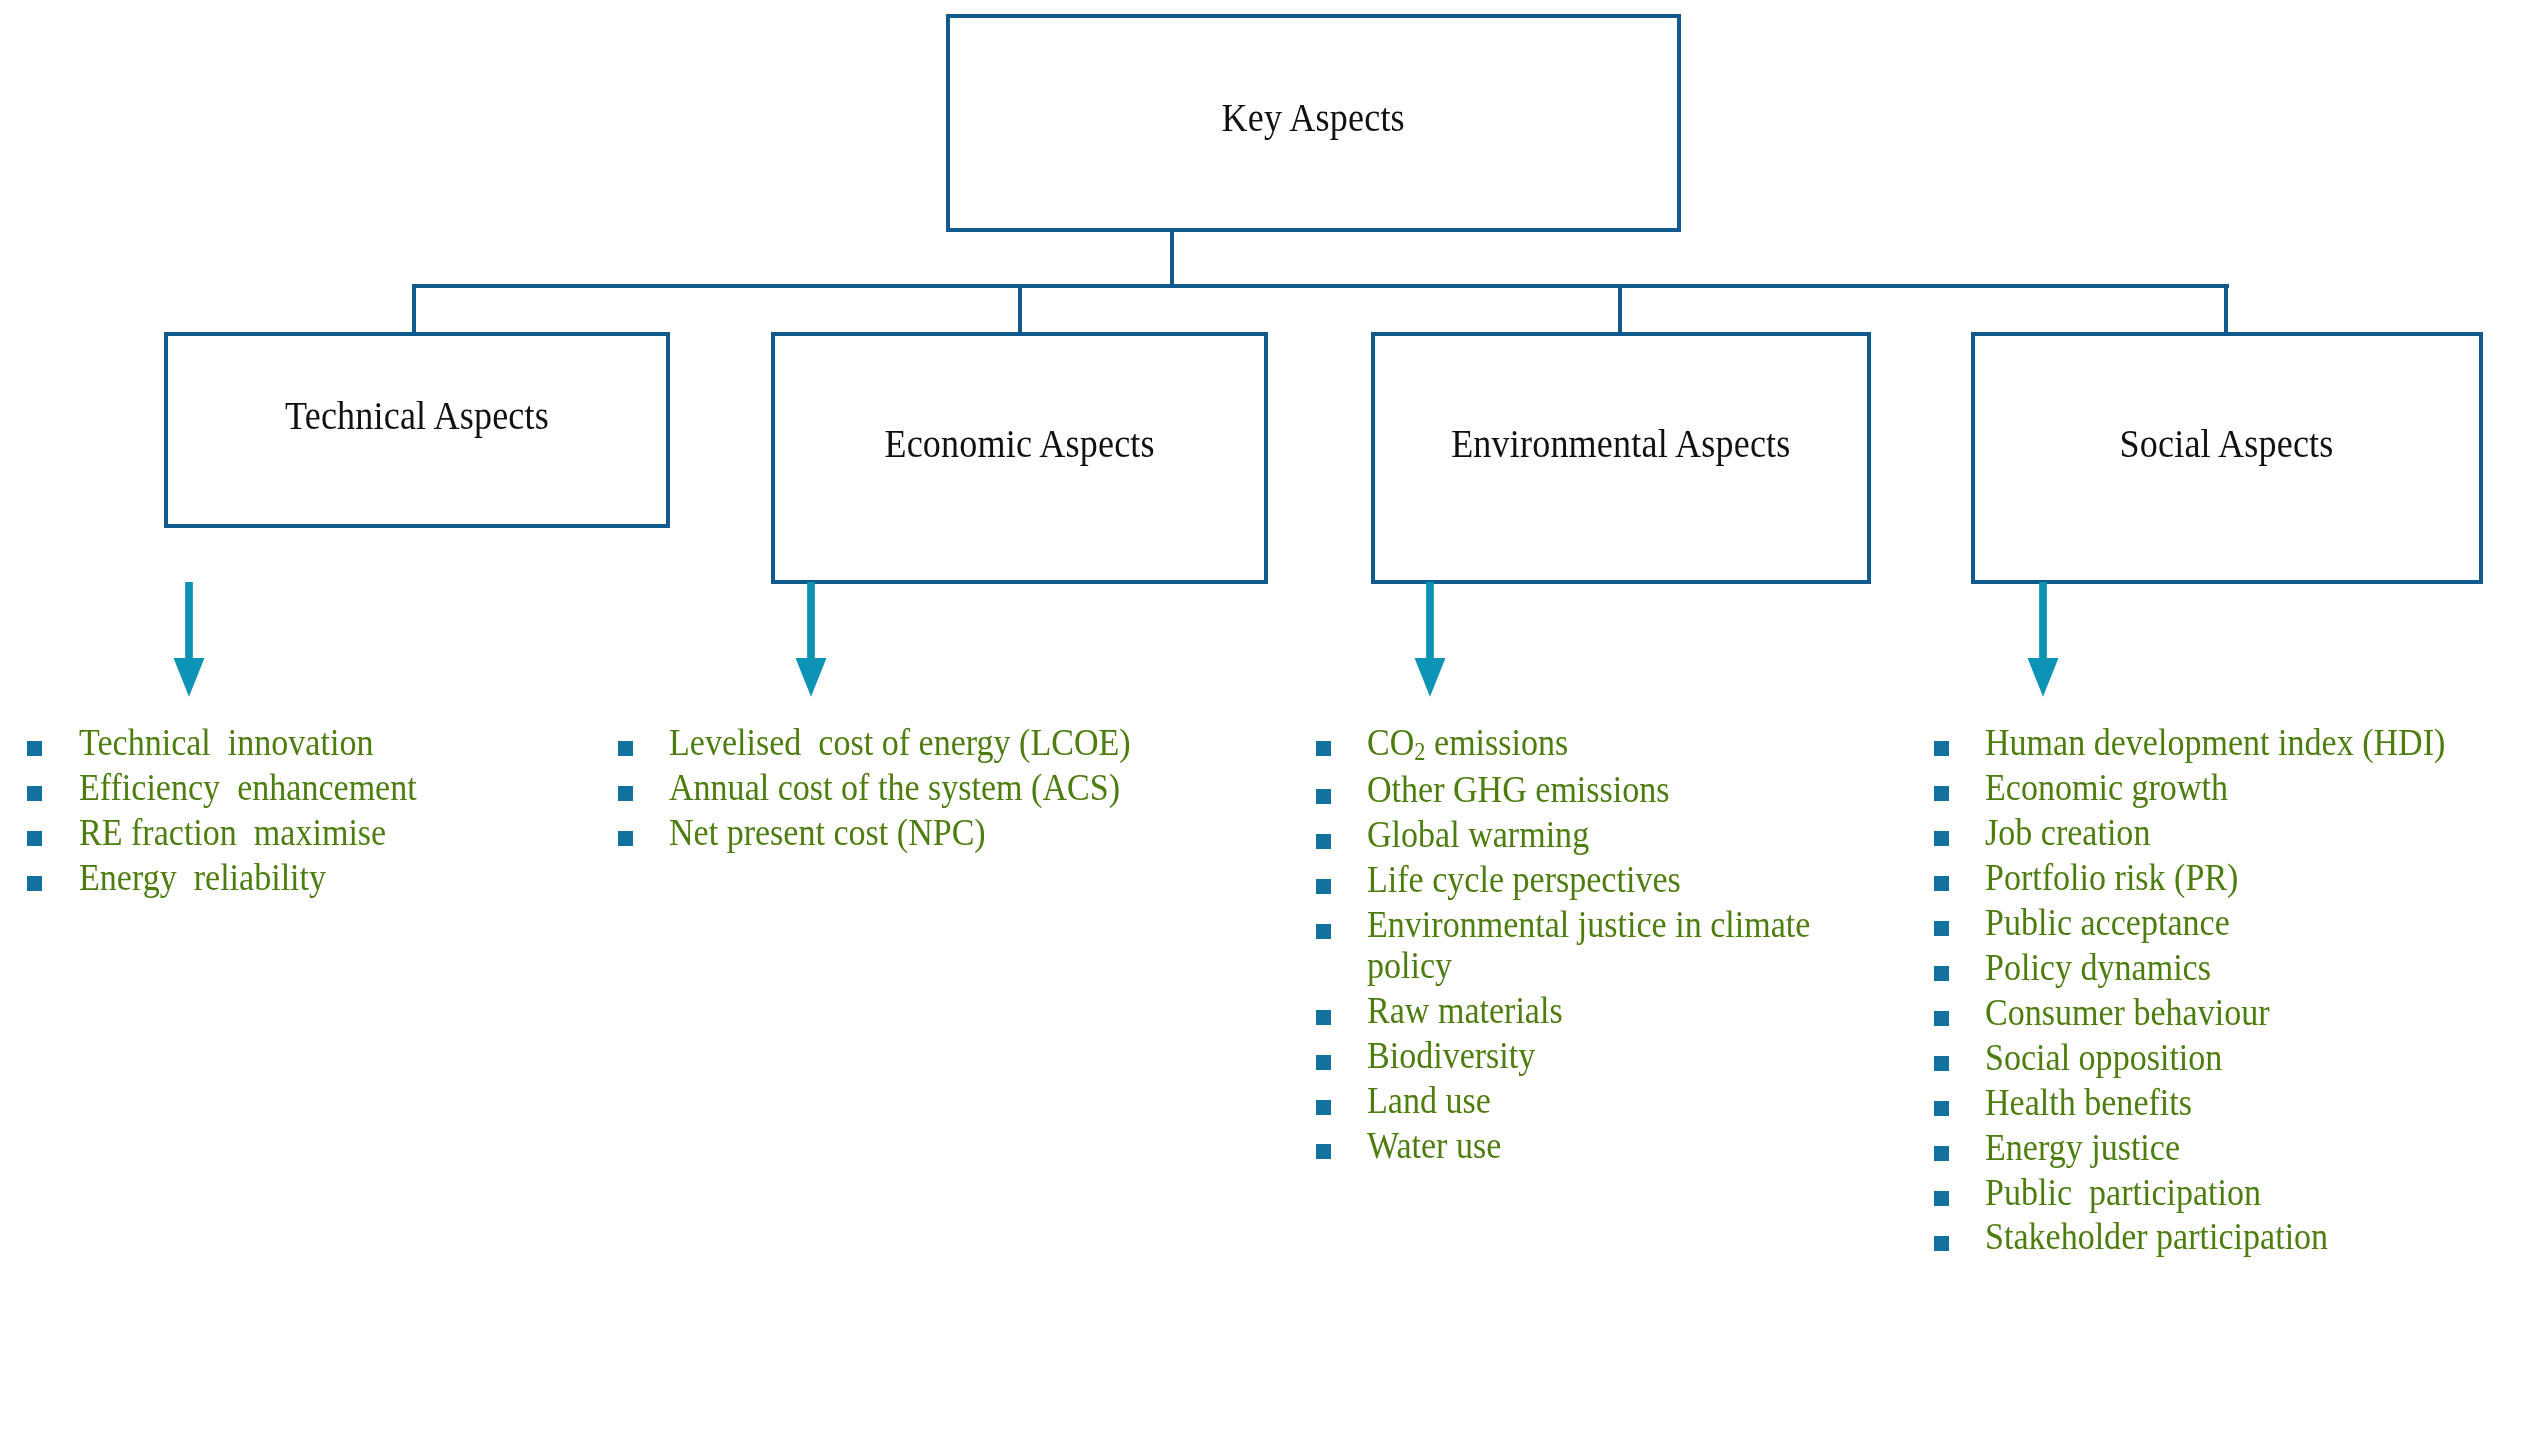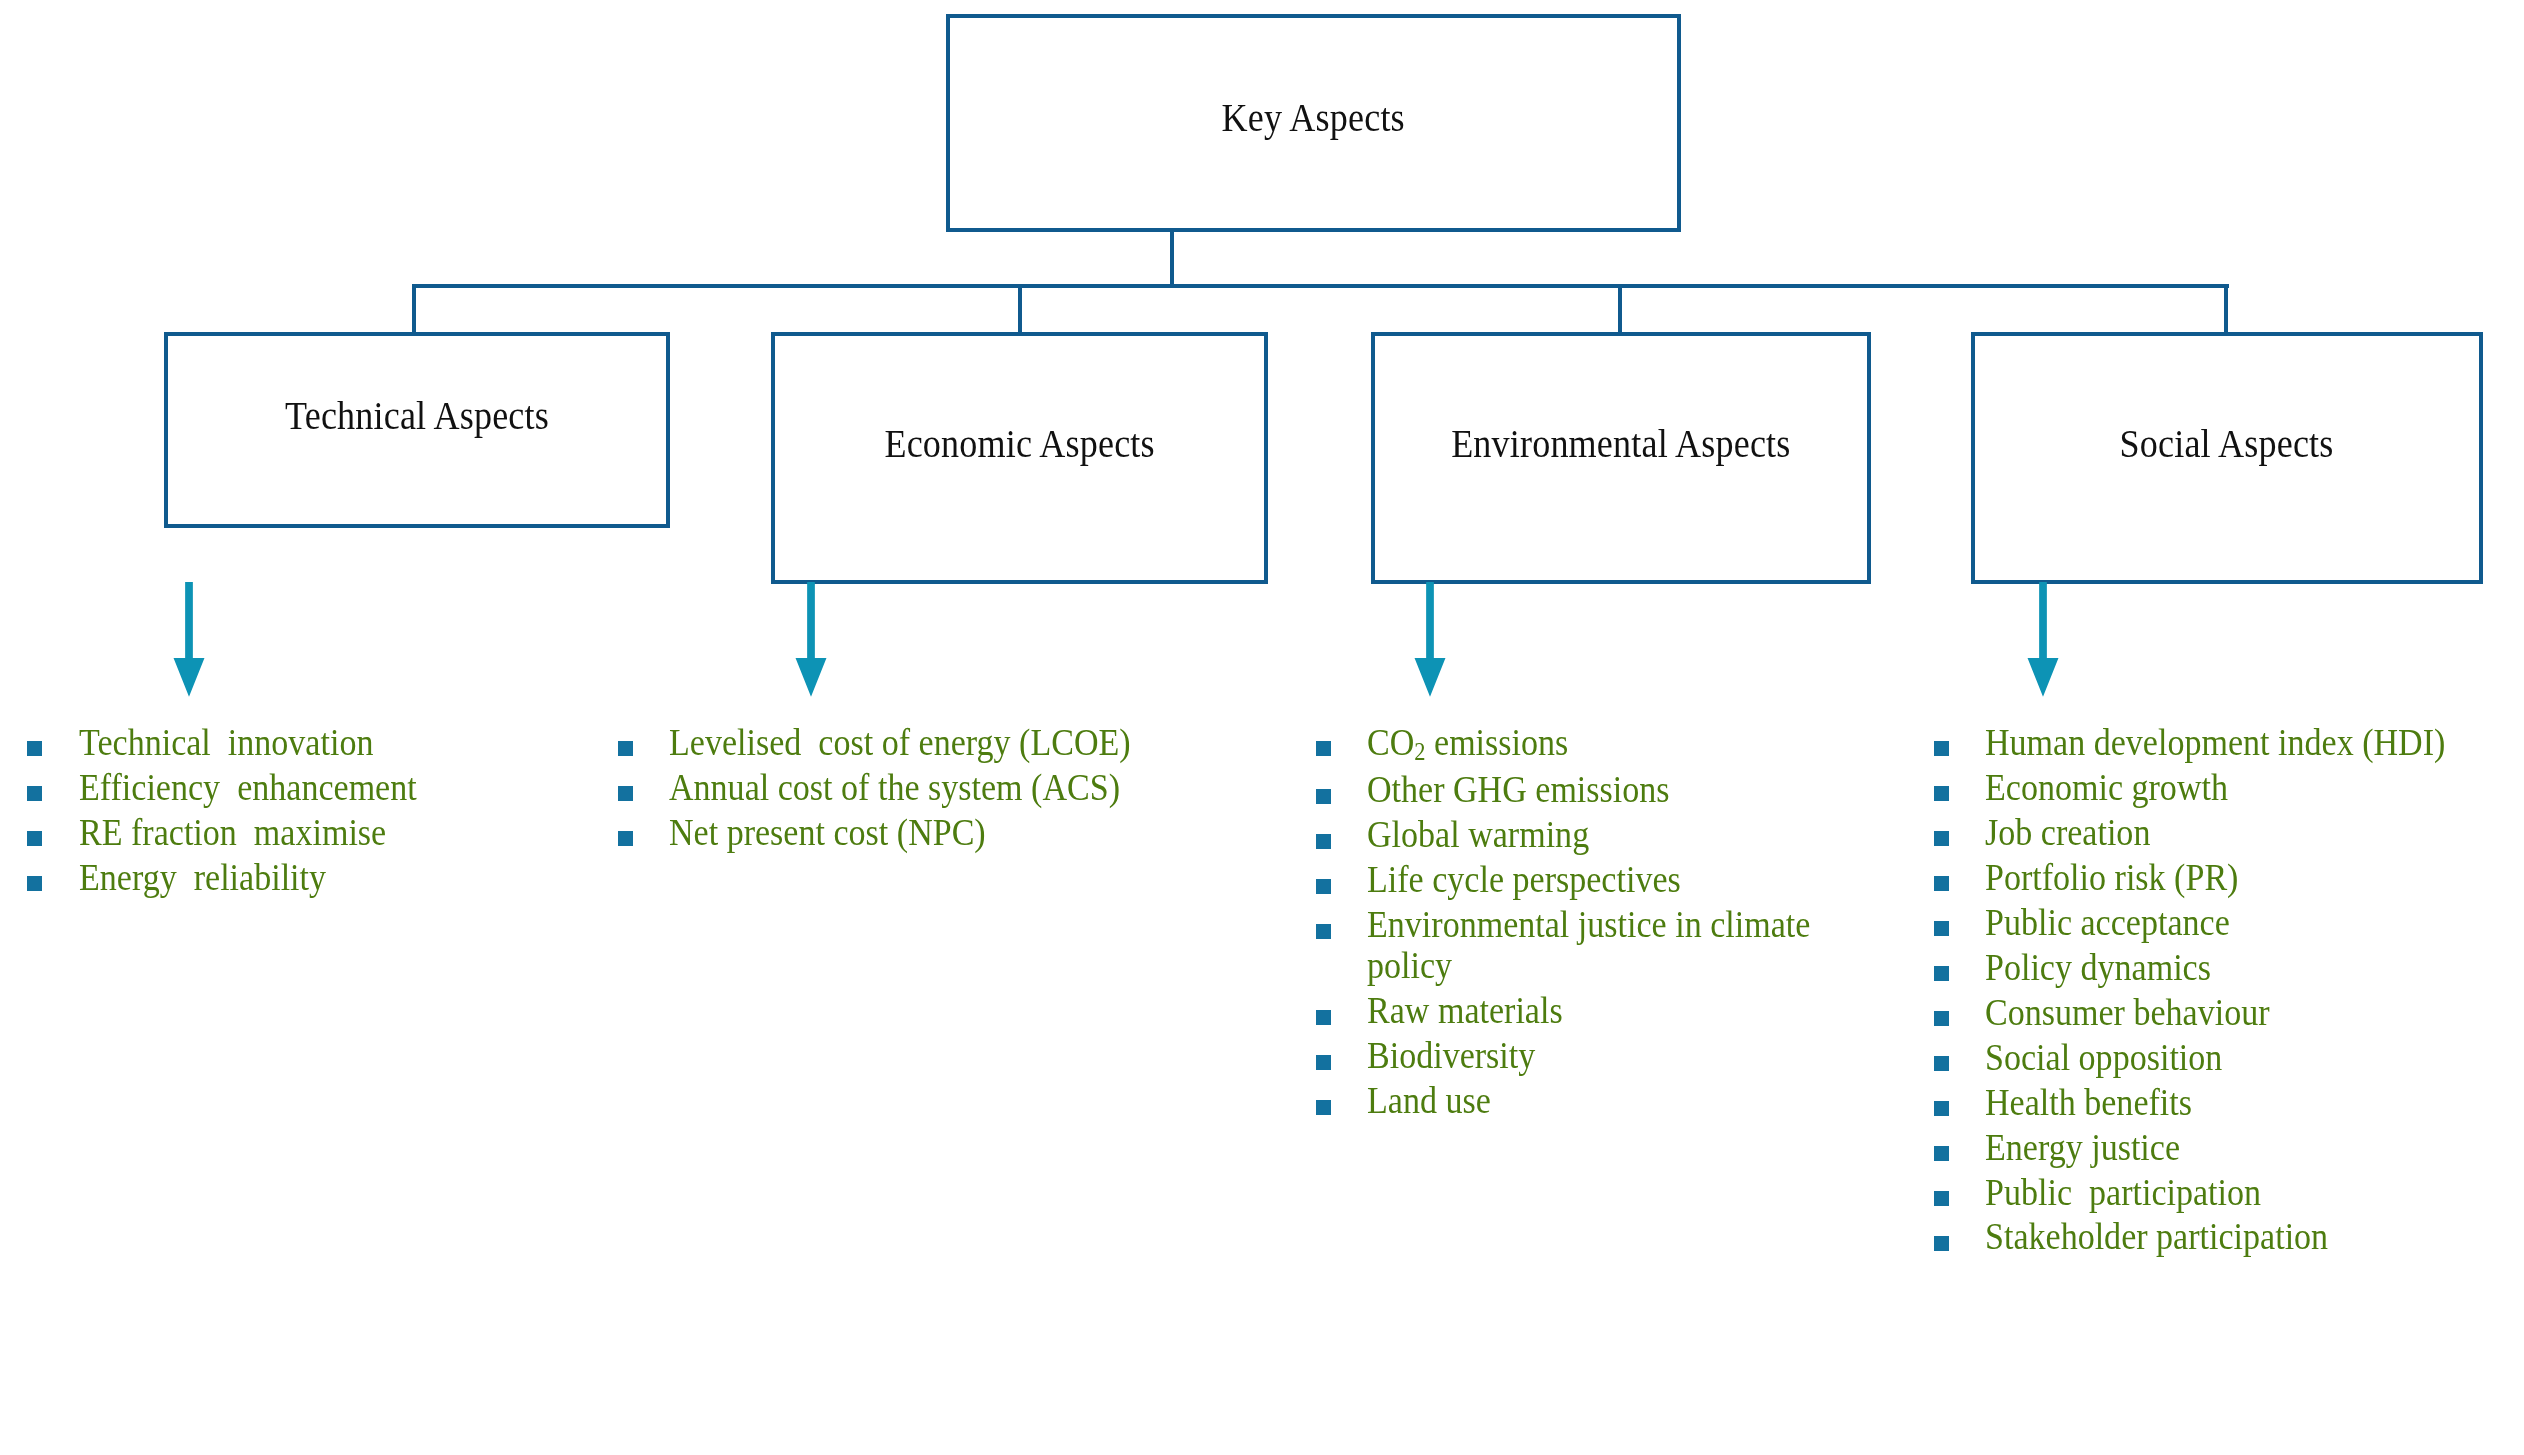--- a/index.html
+++ b/index.html
@@ -147,20 +147,21 @@
     </ul>
   <ul class="bullet-list" id="list-environmental">
       <li class="bullet-item"><span class="bullet-mark"></span><span class="bullet-text">CO<sub>2</sub> emissions</span></li>
       <li class="bullet-item"><span class="bullet-mark"></span><span class="bullet-text">Other GHG emissions</span></li>
       <li class="bullet-item"><span class="bullet-mark"></span><span class="bullet-text">Global warming</span></li>
       <li class="bullet-item"><span class="bullet-mark"></span><span class="bullet-text">Life cycle perspectives</span></li>
       <li class="bullet-item"><span class="bullet-mark"></span><span class="bullet-text">Environmental justice in climate policy</span></li>
       <li class="bullet-item"><span class="bullet-mark"></span><span class="bullet-text">Raw materials</span></li>
       <li class="bullet-item"><span class="bullet-mark"></span><span class="bullet-text">Biodiversity</span></li>
       <li class="bullet-item"><span class="bullet-mark"></span><span class="bullet-text">Land use</span></li>
+      <li class="bullet-item"><span class="bullet-mark"></span><span class="bullet-text">Water use</span></li>
     </ul>
   <ul class="bullet-list" id="list-social">
       <li class="bullet-item"><span class="bullet-mark"></span><span class="bullet-text">Human development index (HDI)</span></li>
       <li class="bullet-item"><span class="bullet-mark"></span><span class="bullet-text">Economic growth</span></li>
       <li class="bullet-item"><span class="bullet-mark"></span><span class="bullet-text">Job creation</span></li>
       <li class="bullet-item"><span class="bullet-mark"></span><span class="bullet-text">Portfolio risk (PR)</span></li>
       <li class="bullet-item"><span class="bullet-mark"></span><span class="bullet-text">Public acceptance</span></li>
       <li class="bullet-item"><span class="bullet-mark"></span><span class="bullet-text">Policy dynamics</span></li>
       <li class="bullet-item"><span class="bullet-mark"></span><span class="bullet-text">Consumer behaviour</span></li>
       <li class="bullet-item"><span class="bullet-mark"></span><span class="bullet-text">Social opposition</span></li>

